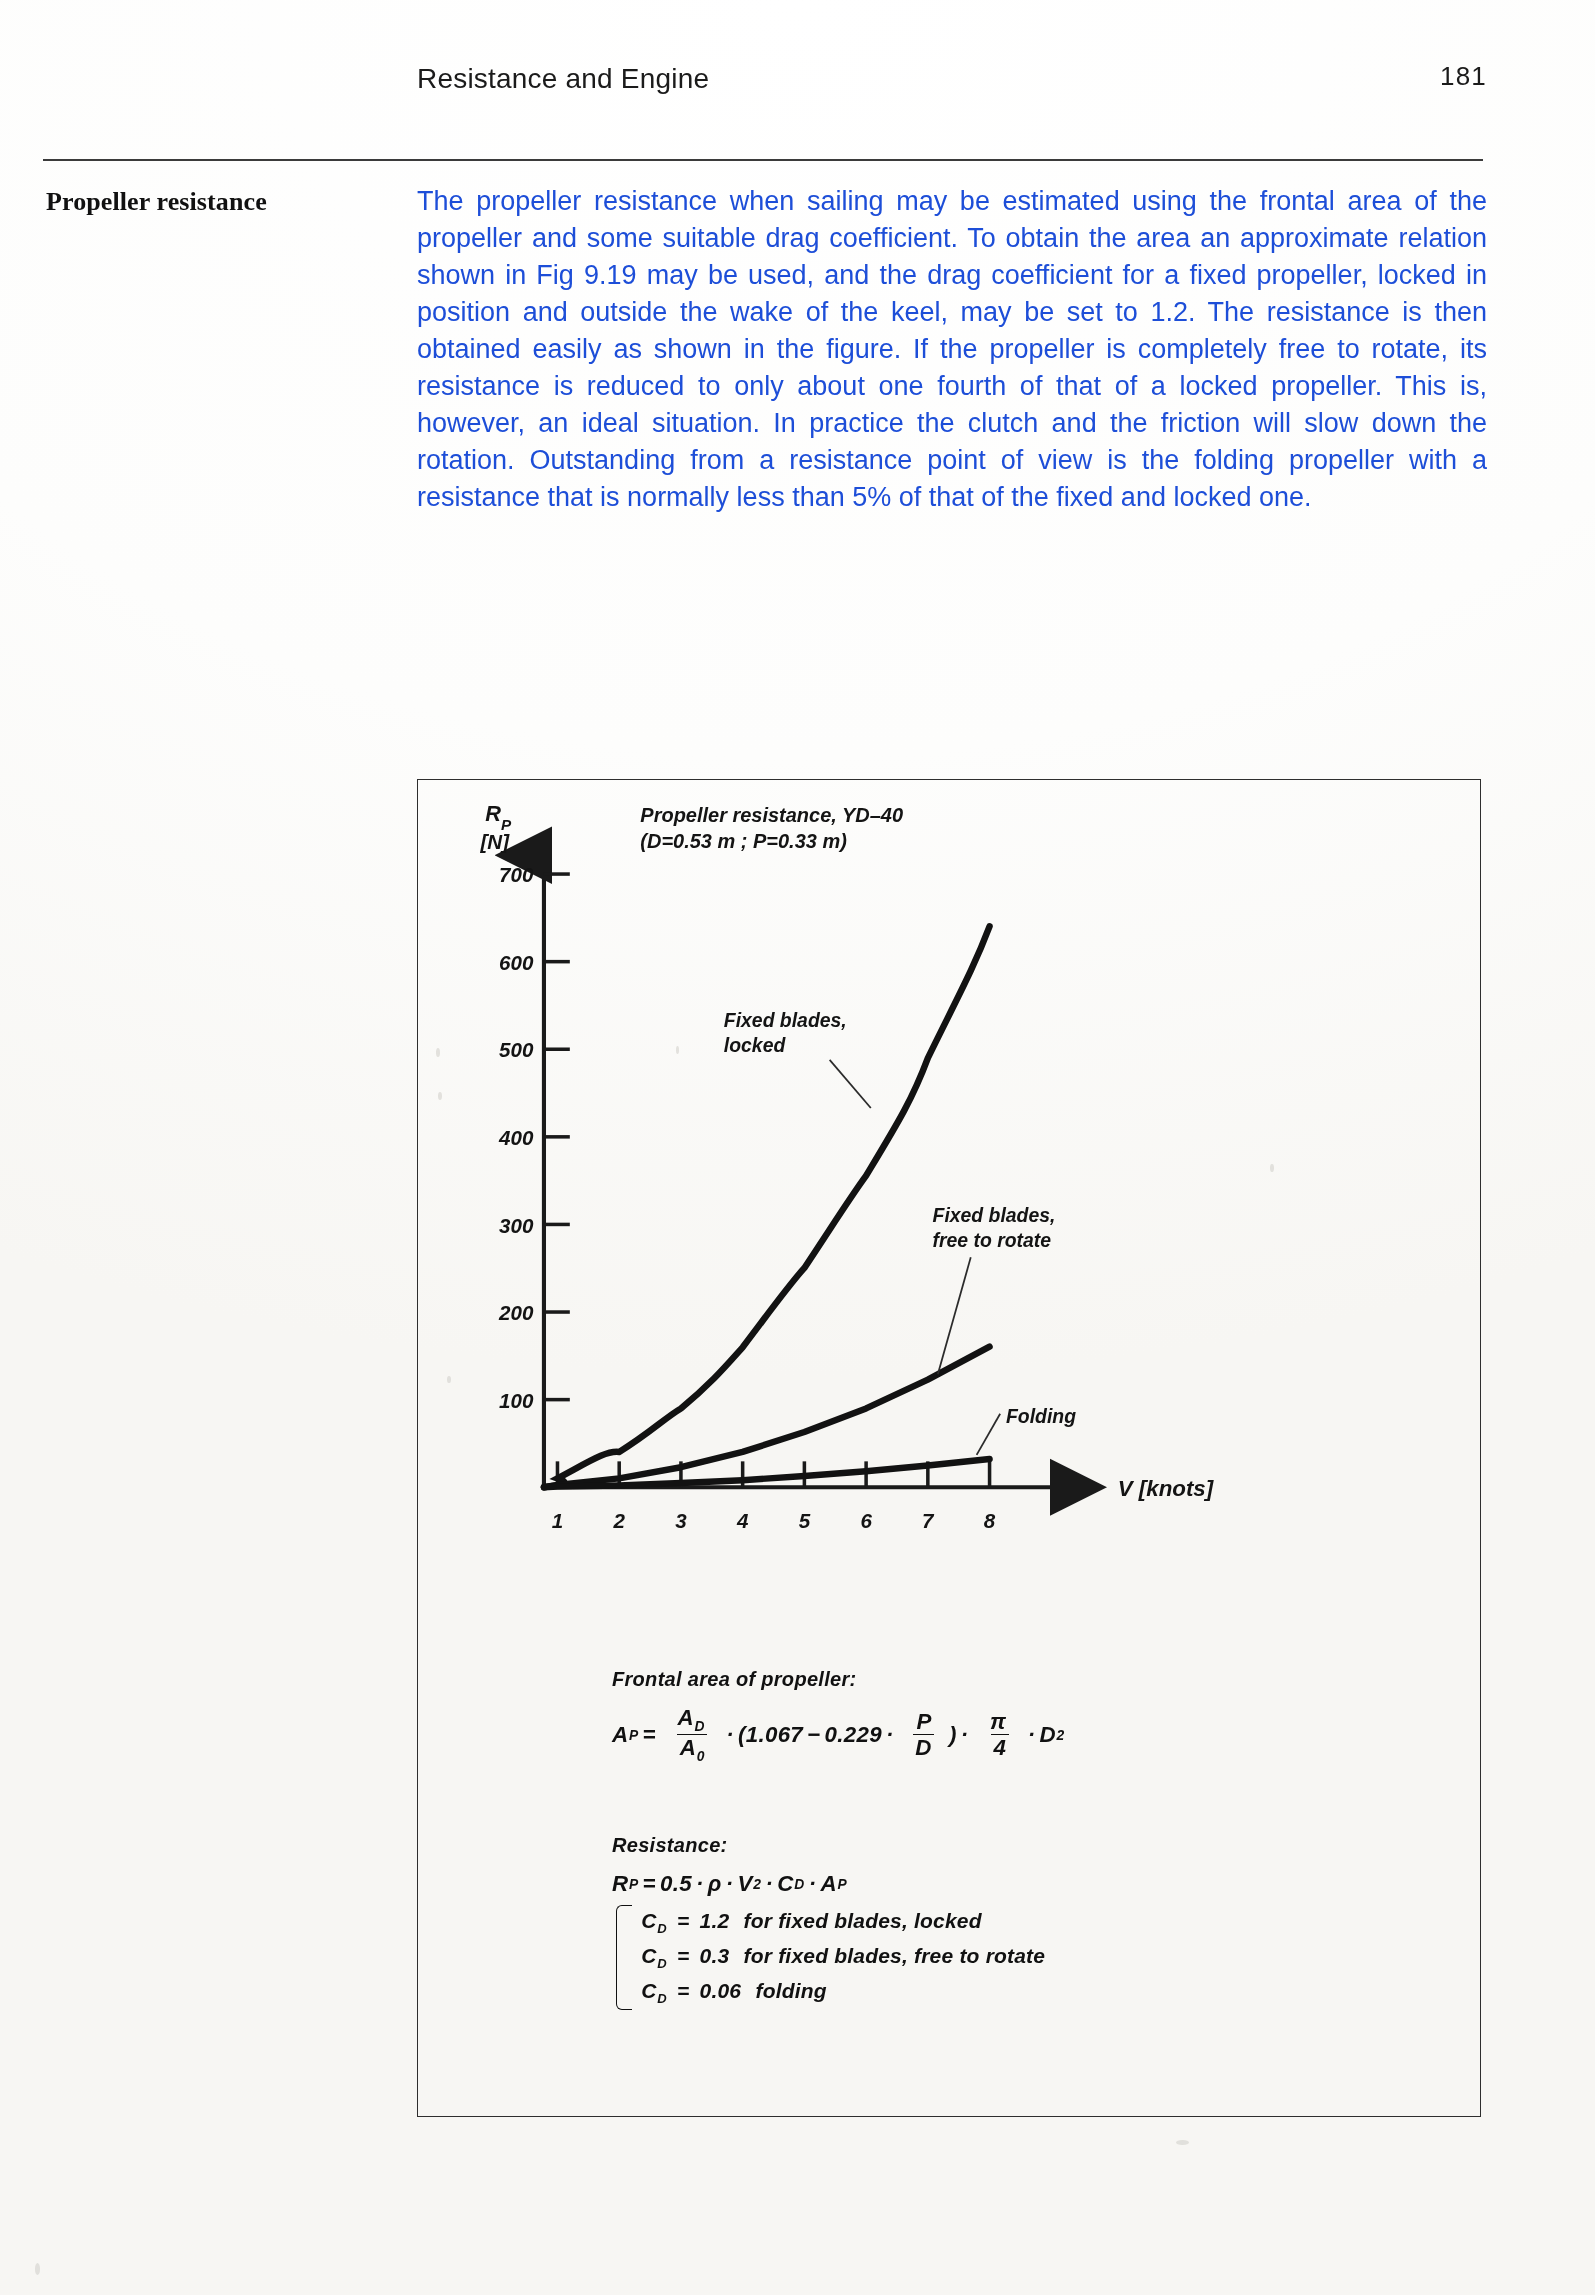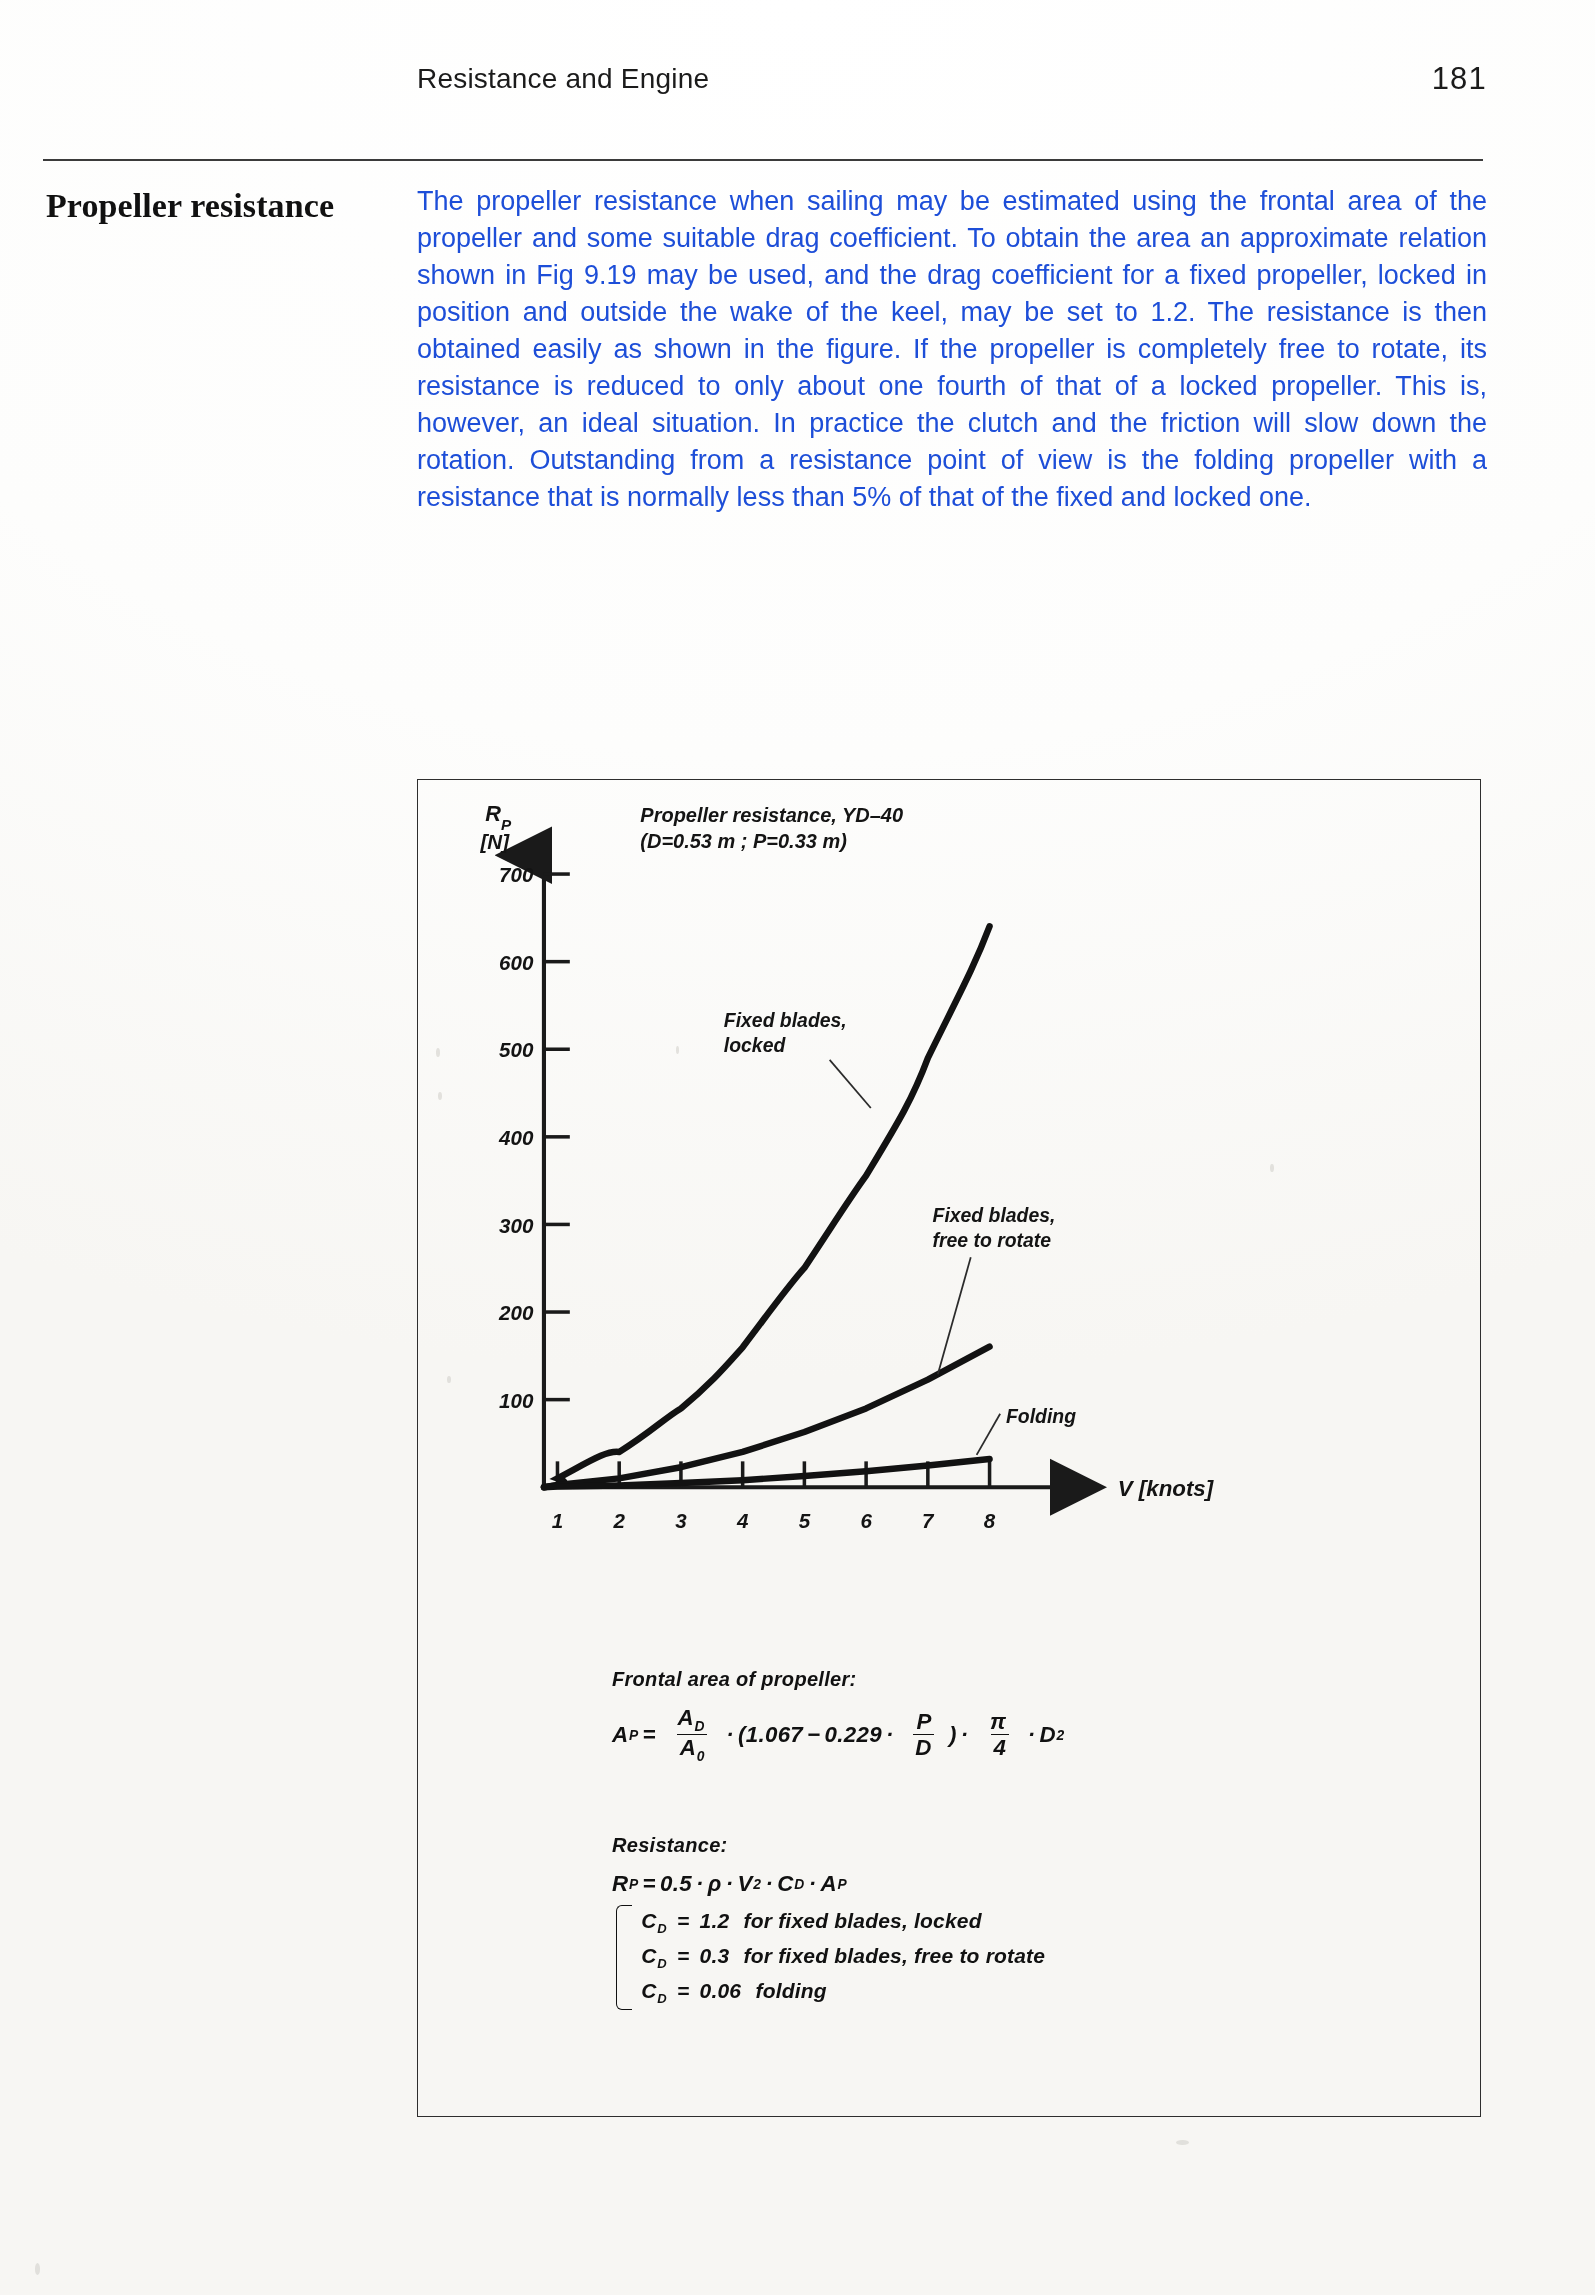--- a/index.html
+++ b/index.html
@@ -21,32 +21,32 @@
 
   
   .running-head{
     position:absolute;left:417px;top:63px;
     font-family:"Liberation Sans", sans-serif;
     font-size:28px;color:#1b1b1b;letter-spacing:0.2px;
   }
   .folio{
     position:absolute;right:109px;top:61px;
     font-family:"Liberation Sans", sans-serif;
-    font-size:31px;color:#1b1b1b;letter-spacing:1.2px;
+    font-size:26px;color:#1b1b1b;letter-spacing:1.2px;
   }
   .rule{
     position:absolute;left:43px;top:159px;width:1440px;height:1.8px;
     background:#2a2a2a;opacity:.92;
   }
 
   
   .margin-head{
     position:absolute;left:46px;top:187px;width:353px;
     font-family:"Liberation Serif", serif;font-weight:bold;
-    font-size:34px;color:#111;letter-spacing:0.1px;
+    font-size:26px;color:#111;letter-spacing:0.1px;
   }
   .fig-caption{
     position:absolute;left:46px;top:765px;width:329px;
     font-family:"Liberation Sans", sans-serif;
     font-size:23.5px;line-height:1.30;color:#2b2b2b;
   }
   .fig-caption .it{font-style:italic;}
 
   
   .body-col{

